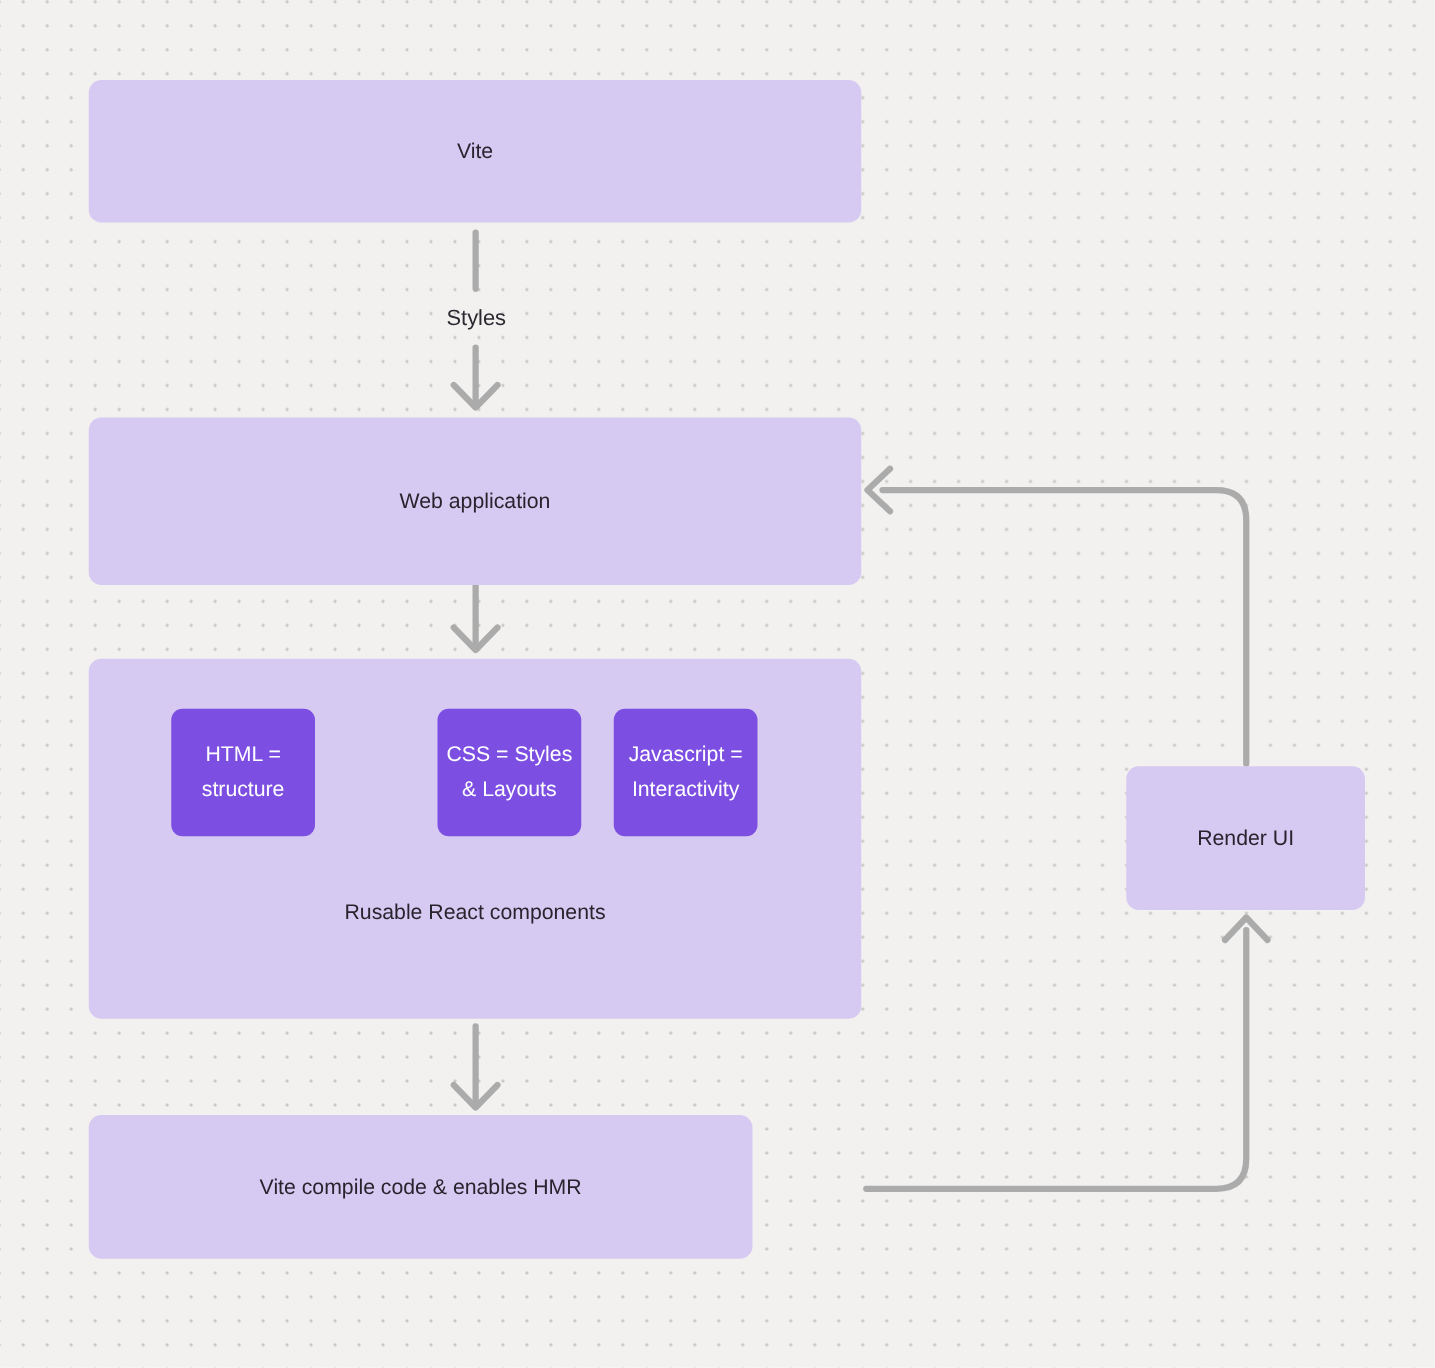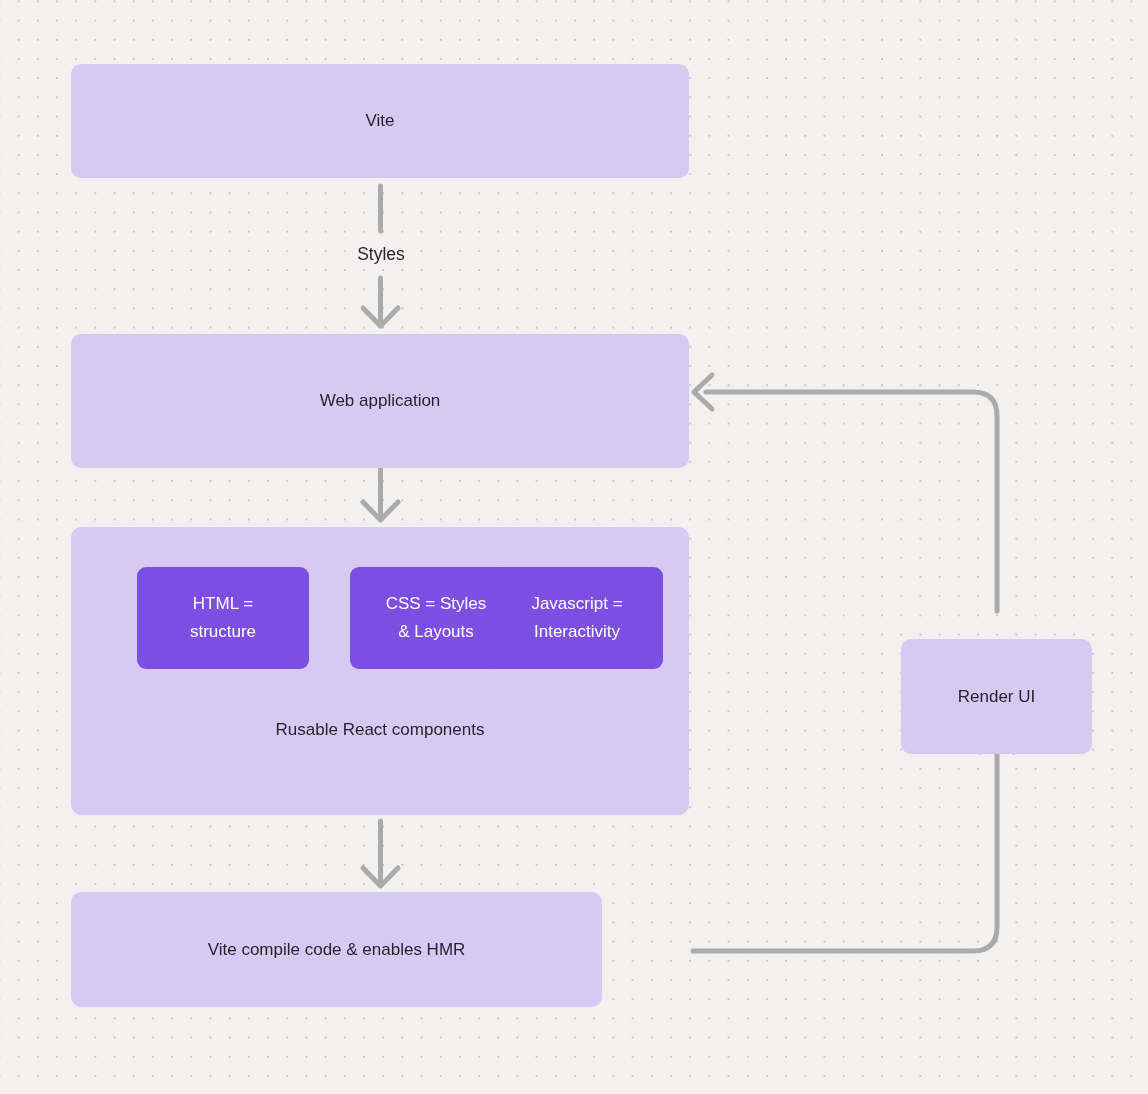--- a/index.html
+++ b/index.html
@@ -25,25 +25,25 @@
     align-items: center;
     justify-content: center;
     color: #28242e;
     font-size: 17px;
     text-align: center;
   }
   .node-user          { left: 71px;  top: 64px;  width: 618px; height: 114px; }
   .node-webapp        { left: 71px;  top: 334px; width: 618px; height: 134px; }
   .node-group         { left: 71px;  top: 527px; width: 618px; height: 288px; display: block; }
   .node-vite          { left: 71px;  top: 892px; width: 531px; height: 115px; justify-content: center; }
-  .node-renderui      { left: 901px; top: 639px; width: 191px; height: 115px; }
+  .node-renderui      { left: 901px; top: 613px; width: 191px; height: 115px; }
   .chip {
     position: absolute;
     top: 40px;
-    width: 172px;
+    width: 115px;
     height: 102px;
     background: #7c4ee2;
     border-radius: 9px;
     display: flex;
     align-items: center;
     justify-content: center;
     color: #ffffff;
     font-size: 17px;
     line-height: 28px;
     text-align: center;

